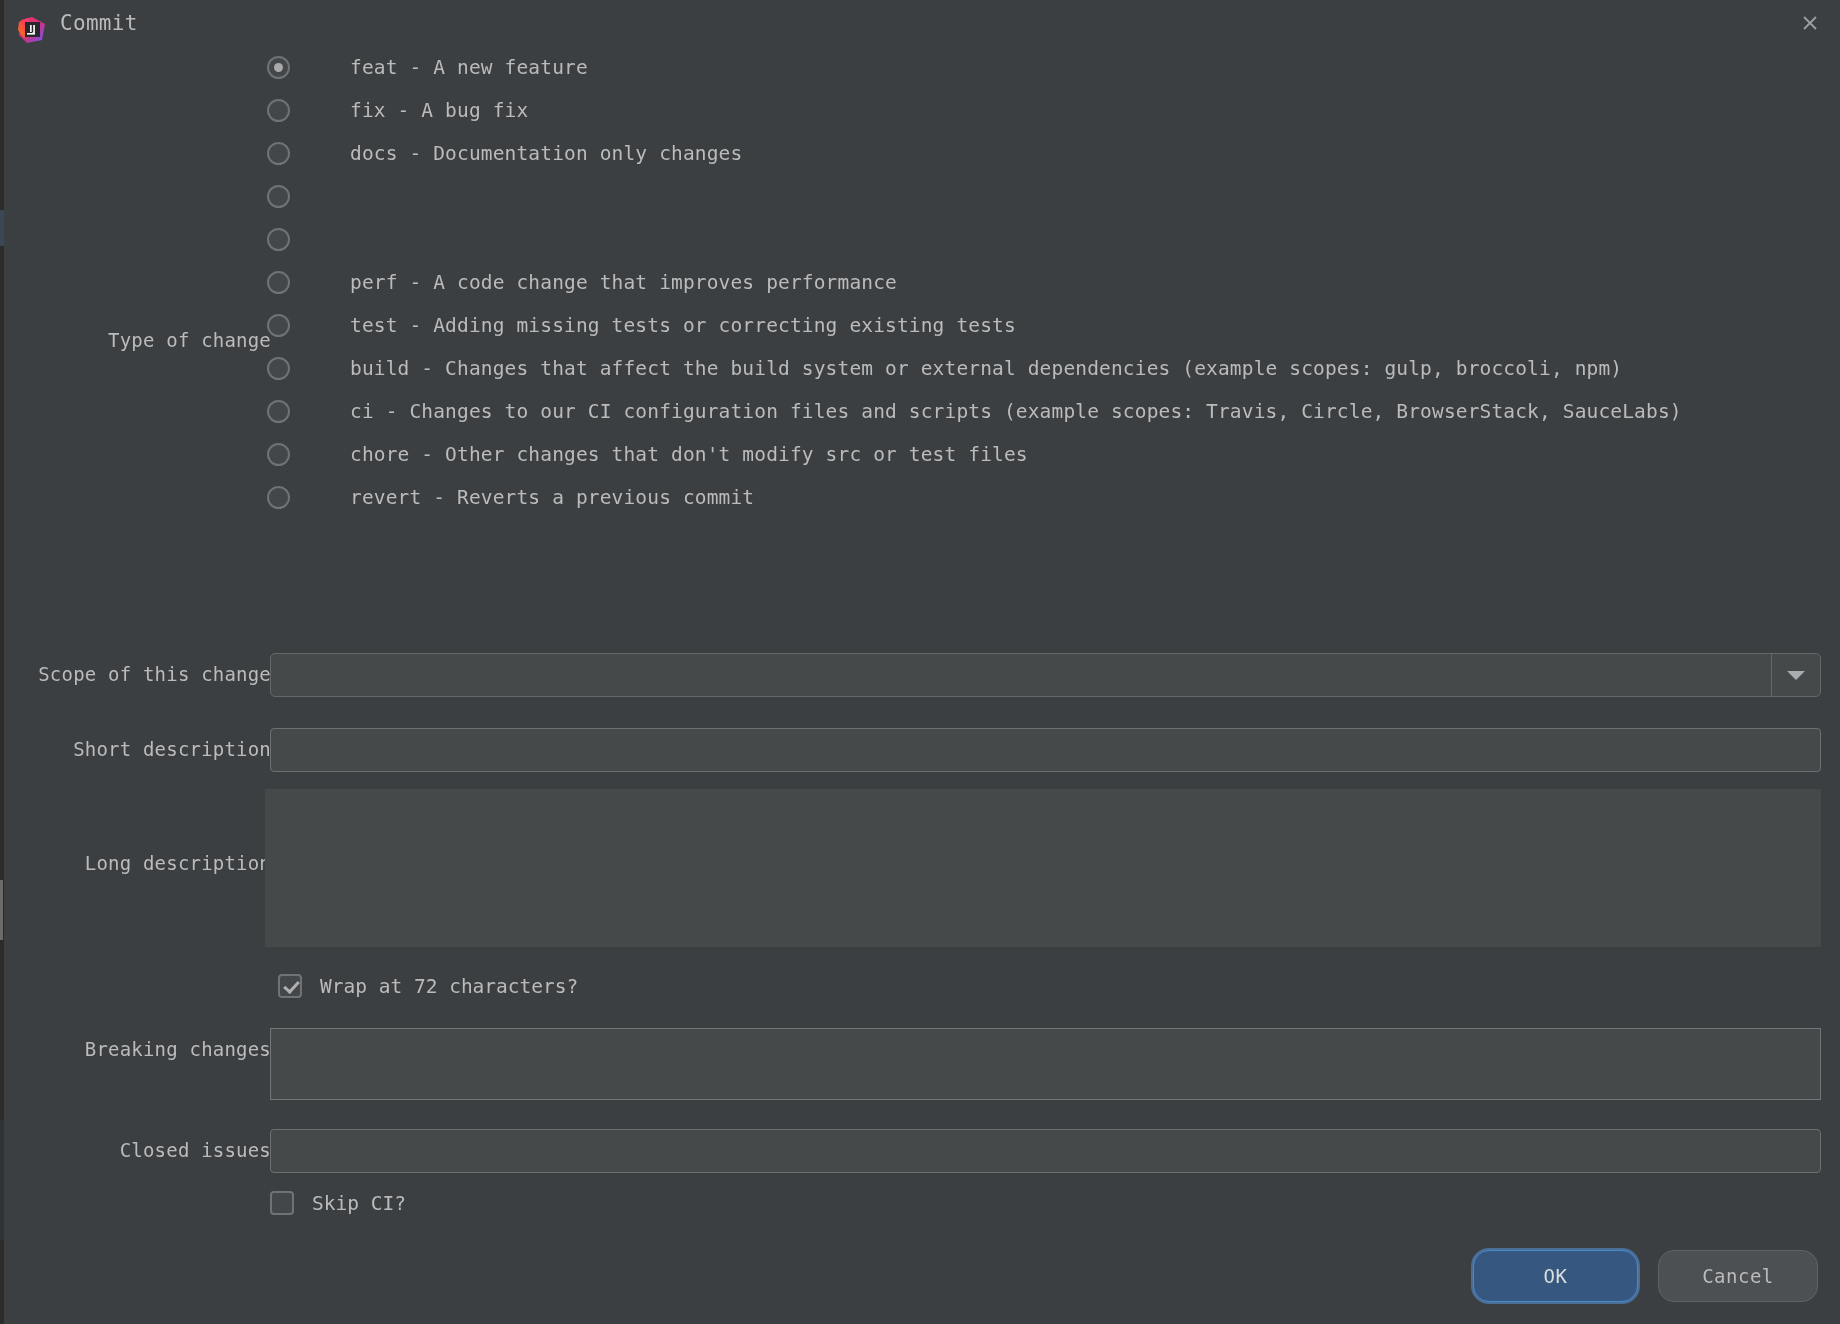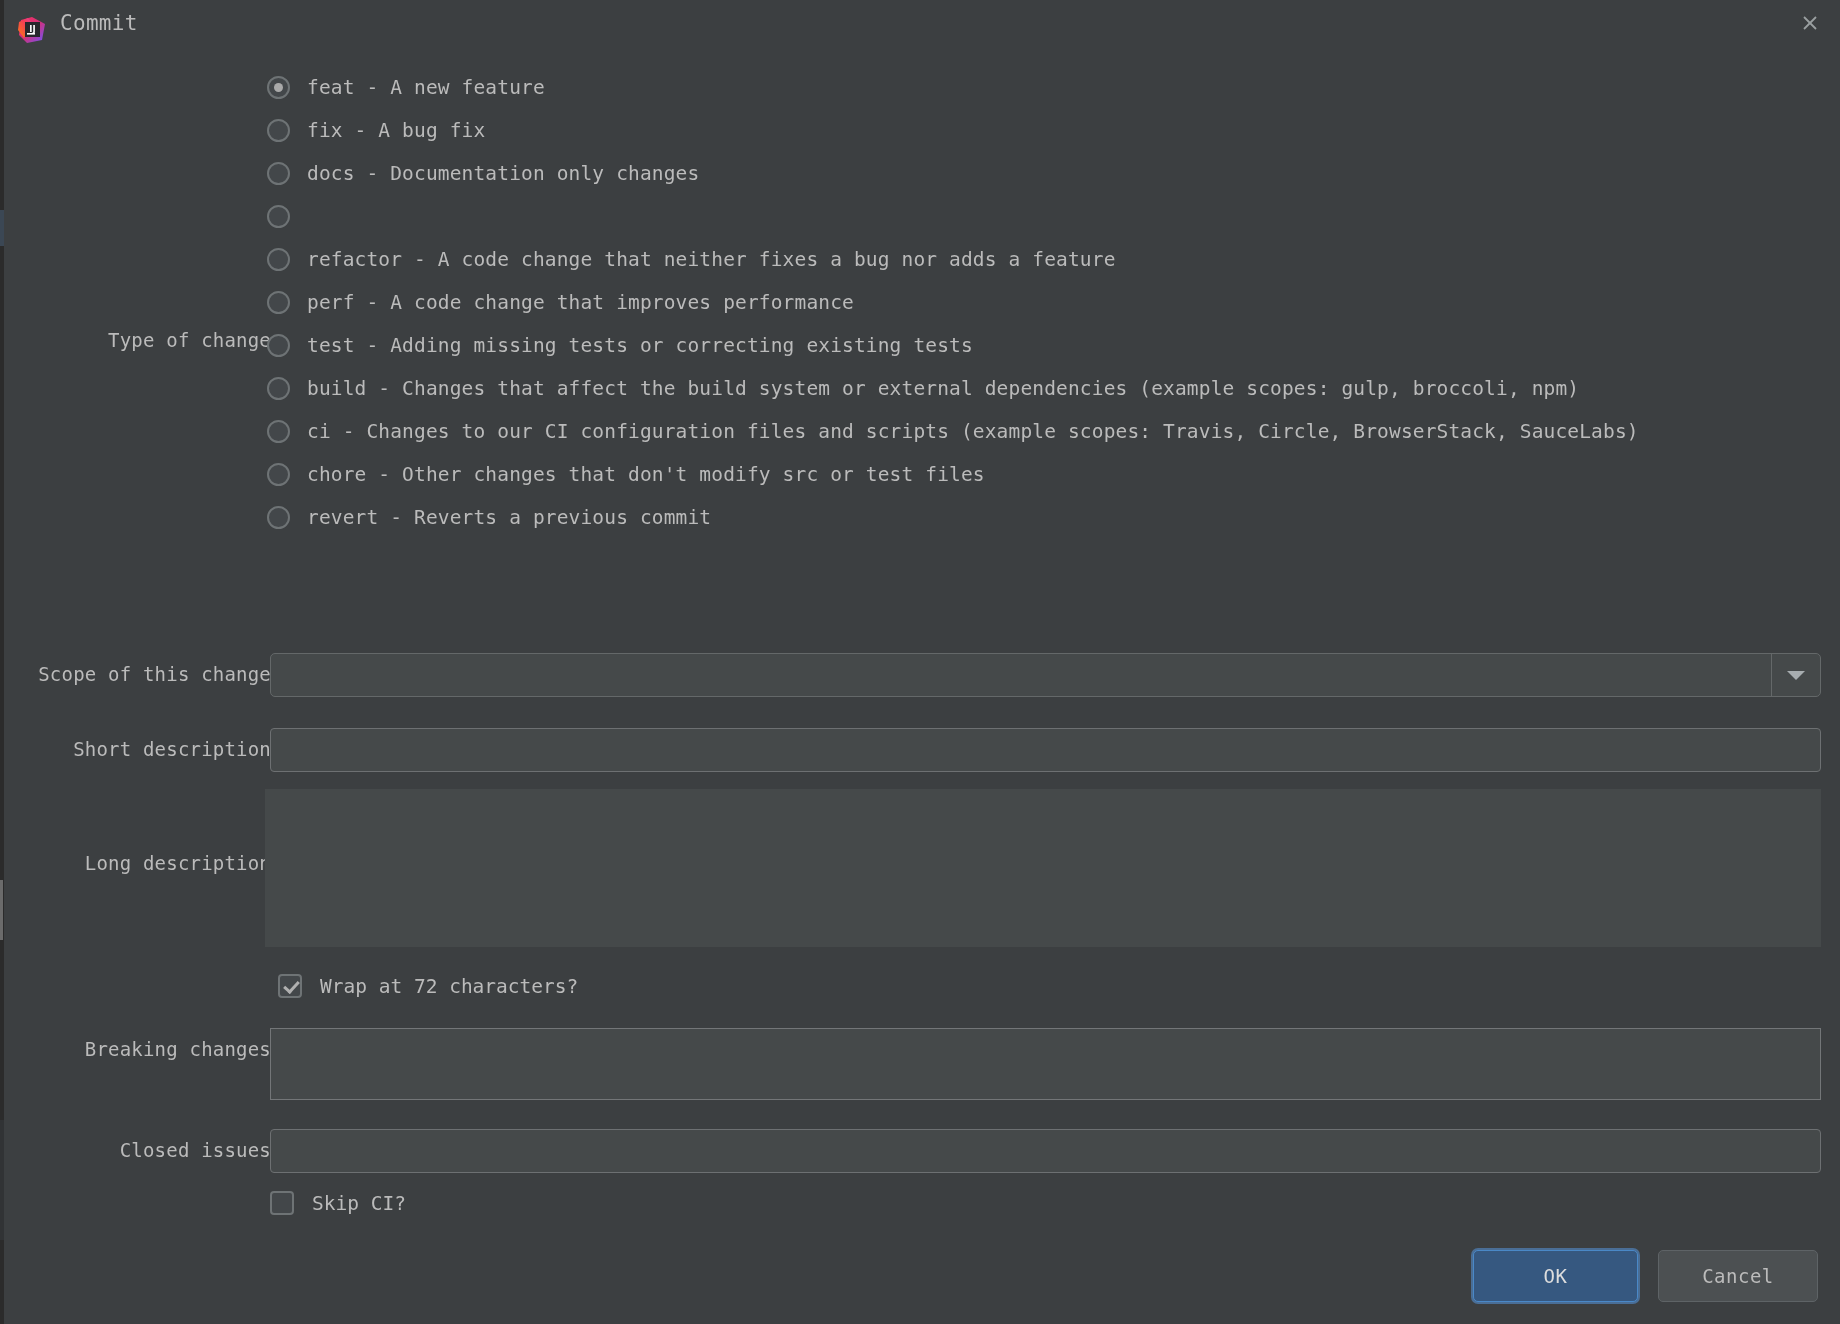--- a/index.html
+++ b/index.html
@@ -92,22 +92,23 @@
   .radio-list {
     position: absolute;
     left: 263px;
     top: 10px;
     width: 1560px;
   }
   .radio-row {
     position: relative;
     height: 43px;
     display: flex;
-    align-items: flex-end;
+    align-items: flex-start;
     cursor: pointer;
+    gap: 43px;
   }
   .radio {
     width: 23px; height: 23px;
     border-radius: 50%;
     border: 2px solid #6e7375;
     box-sizing: border-box;
     background: #43474a;
     flex: 0 0 auto;
     position: relative;
   }
@@ -235,21 +236,21 @@
     right: 22px;
     bottom: 22px;
     display: flex;
     gap: 20px;
   }
   .btn {
     font-family: inherit;
     font-size: 19px;
     height: 52px;
     min-width: 165px;
-    border-radius: 5px;
+    border-radius: 16px;
     box-sizing: border-box;
     cursor: pointer;
     letter-spacing: 0.5px;
   }
   .btn-ok {
     background: #365880;
     color: #dddddd;
     border: 1px solid #4a88c7;
     box-shadow: 0 0 0 2px #4a6e96;
   }
@@ -322,21 +323,20 @@
           <span class="radio"></span>
           <span class="radio-label">docs - Documentation only changes</span>
         </div>
 
         <div class="radio-row">
           <span class="radio"></span>
         </div>
 
         <div class="radio-row">
           <span class="radio"></span>
-          <span class="radio-label">refactor - A code change that neither fixes a bug nor adds a feature</span>
         </div>
 
         <div class="radio-row">
           <span class="radio"></span>
           <span class="radio-label">perf - A code change that improves performance</span>
         </div>
 
         <div class="radio-row">
           <span class="radio"></span>
           <span class="radio-label">test - Adding missing tests or correcting existing tests</span>

